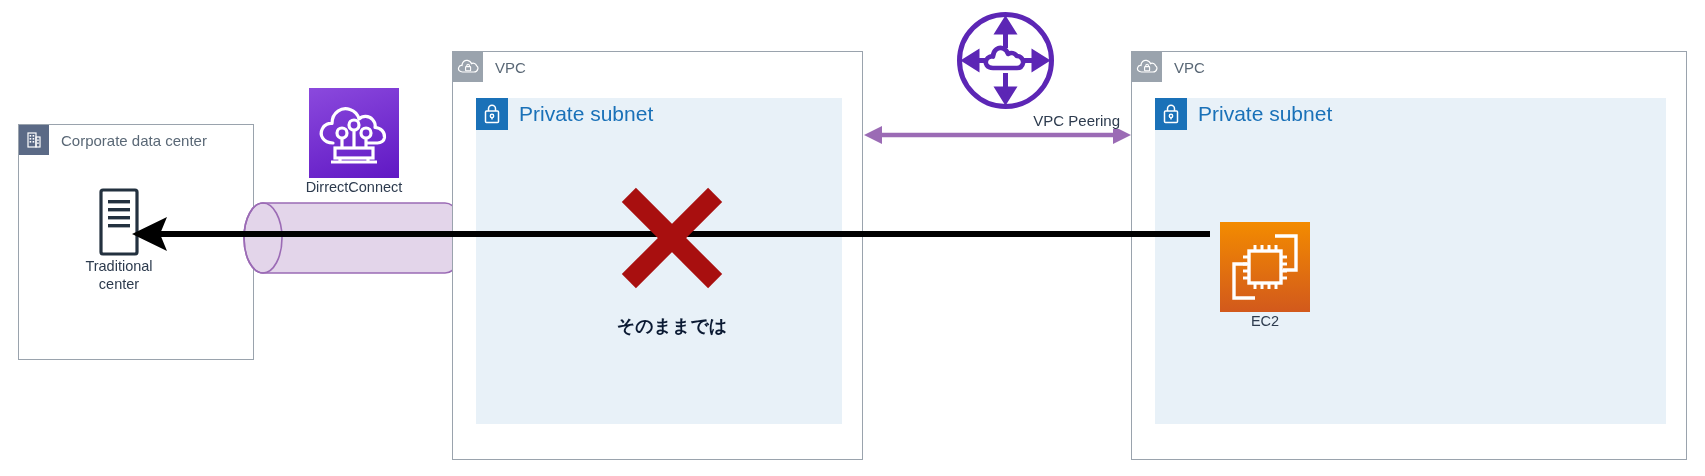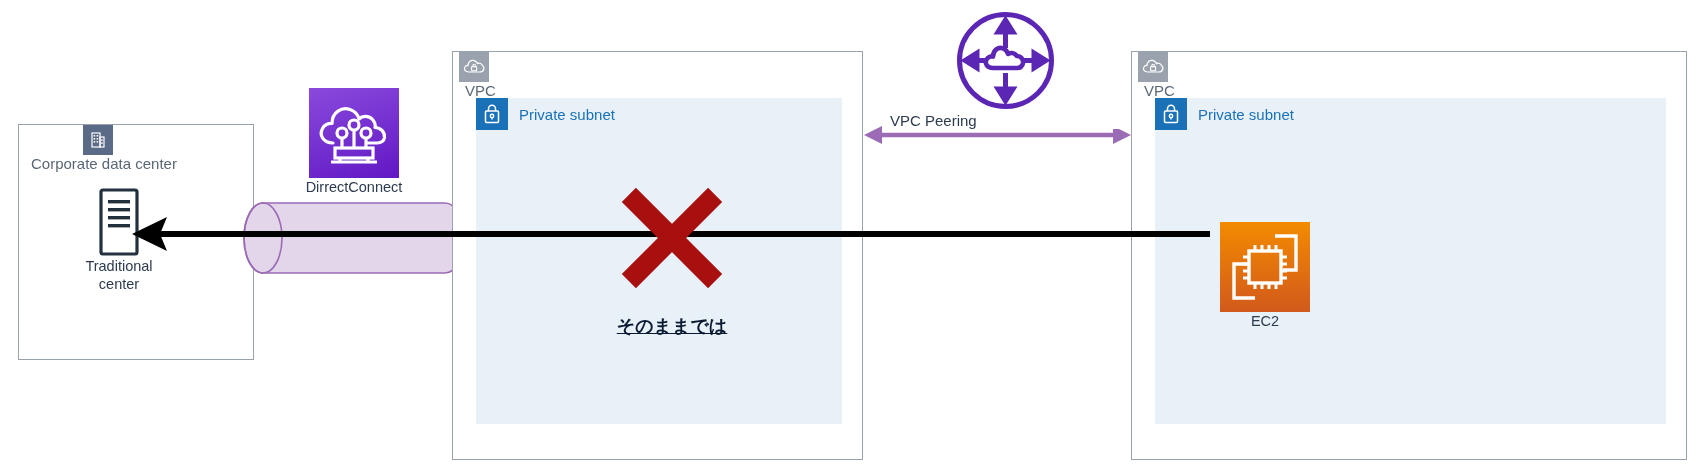--- a/index.html
+++ b/index.html
@@ -25,21 +25,20 @@
     border: 1.5px solid #9aa3ad;
     background: #ffffff;
   }
   .group-header {
     position: absolute;
     top: 0;
     left: 0;
     height: 30px;
     display: flex;
     align-items: center;
-    flex-direction: column;
   }
   .group-icon {
     width: 30px;
     height: 30px;
     display: flex;
     align-items: center;
     justify-content: center;
     flex: 0 0 auto;
   }
   .group-icon.dc-icon  { background: #5b6a86; }
@@ -68,21 +67,21 @@
   .subnet-icon {
     width: 32px;
     height: 32px;
     background: #1a71b8;
     display: flex;
     align-items: center;
     justify-content: center;
     flex: 0 0 auto;
   }
   .subnet-label {
-    font-size: 15px;
+    font-size: 21px;
     color: #1a71b8;
     padding-left: 11px;
     white-space: nowrap;
   }
 
   
   .node {
     position: absolute;
     text-align: center;
   }
@@ -144,37 +143,36 @@
     position: absolute;
     left: 560px;
     top: 290px;
     width: 224px;
     text-align: center;
     font-size: 18px;
     font-weight: bold;
     color: #0b1a33;
     line-height: 1.35;
     white-space: pre-line;
-    text-decoration: underline;
   }
 
   
   #peering-icon {
     position: absolute;
     left: 953px;
     top: 8px;
     width: 105px;
     height: 105px;
   }
   #peering-label {
     position: absolute;
     left: 890px;
     top: 112px;
     width: 230px;
-    text-align: left;
+    text-align: right;
     font-size: 15px;
     color: #2d3b4e;
     background: #ffffff;
     z-index: 3;
   }
   #peering-arrow {
     position: absolute;
     left: 860px;
     top: 118px;
     width: 275px;

